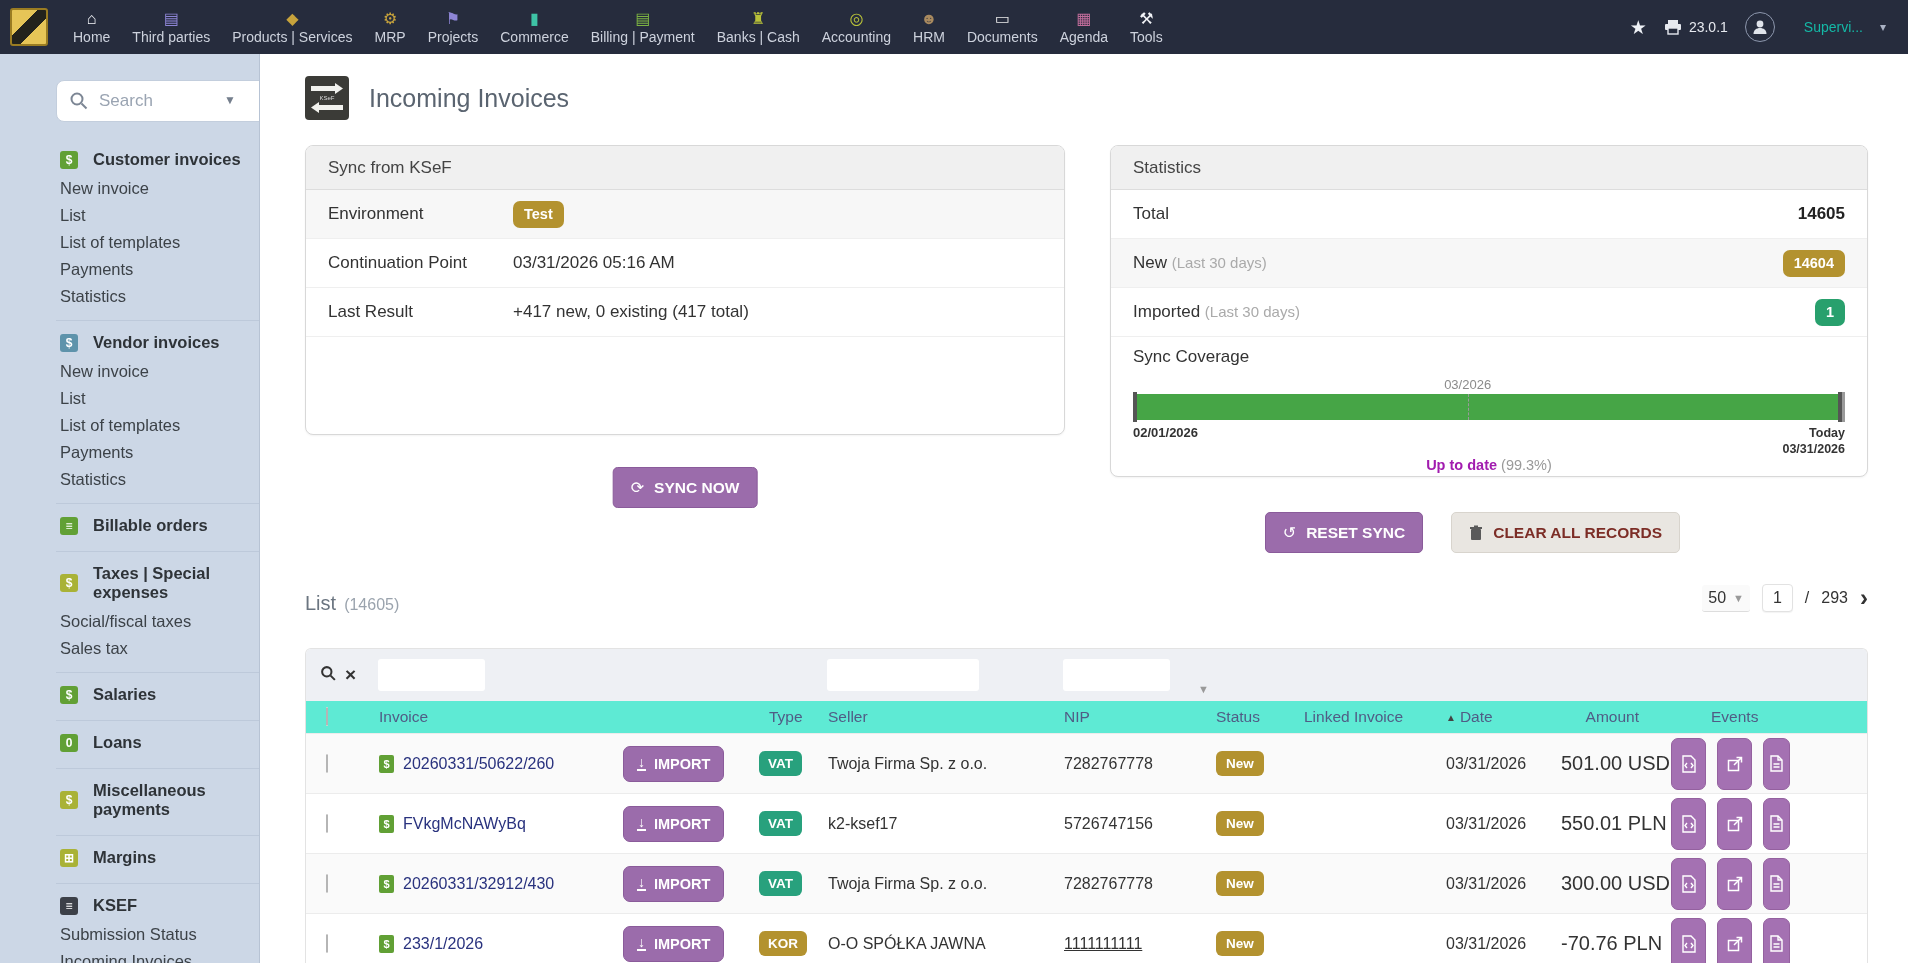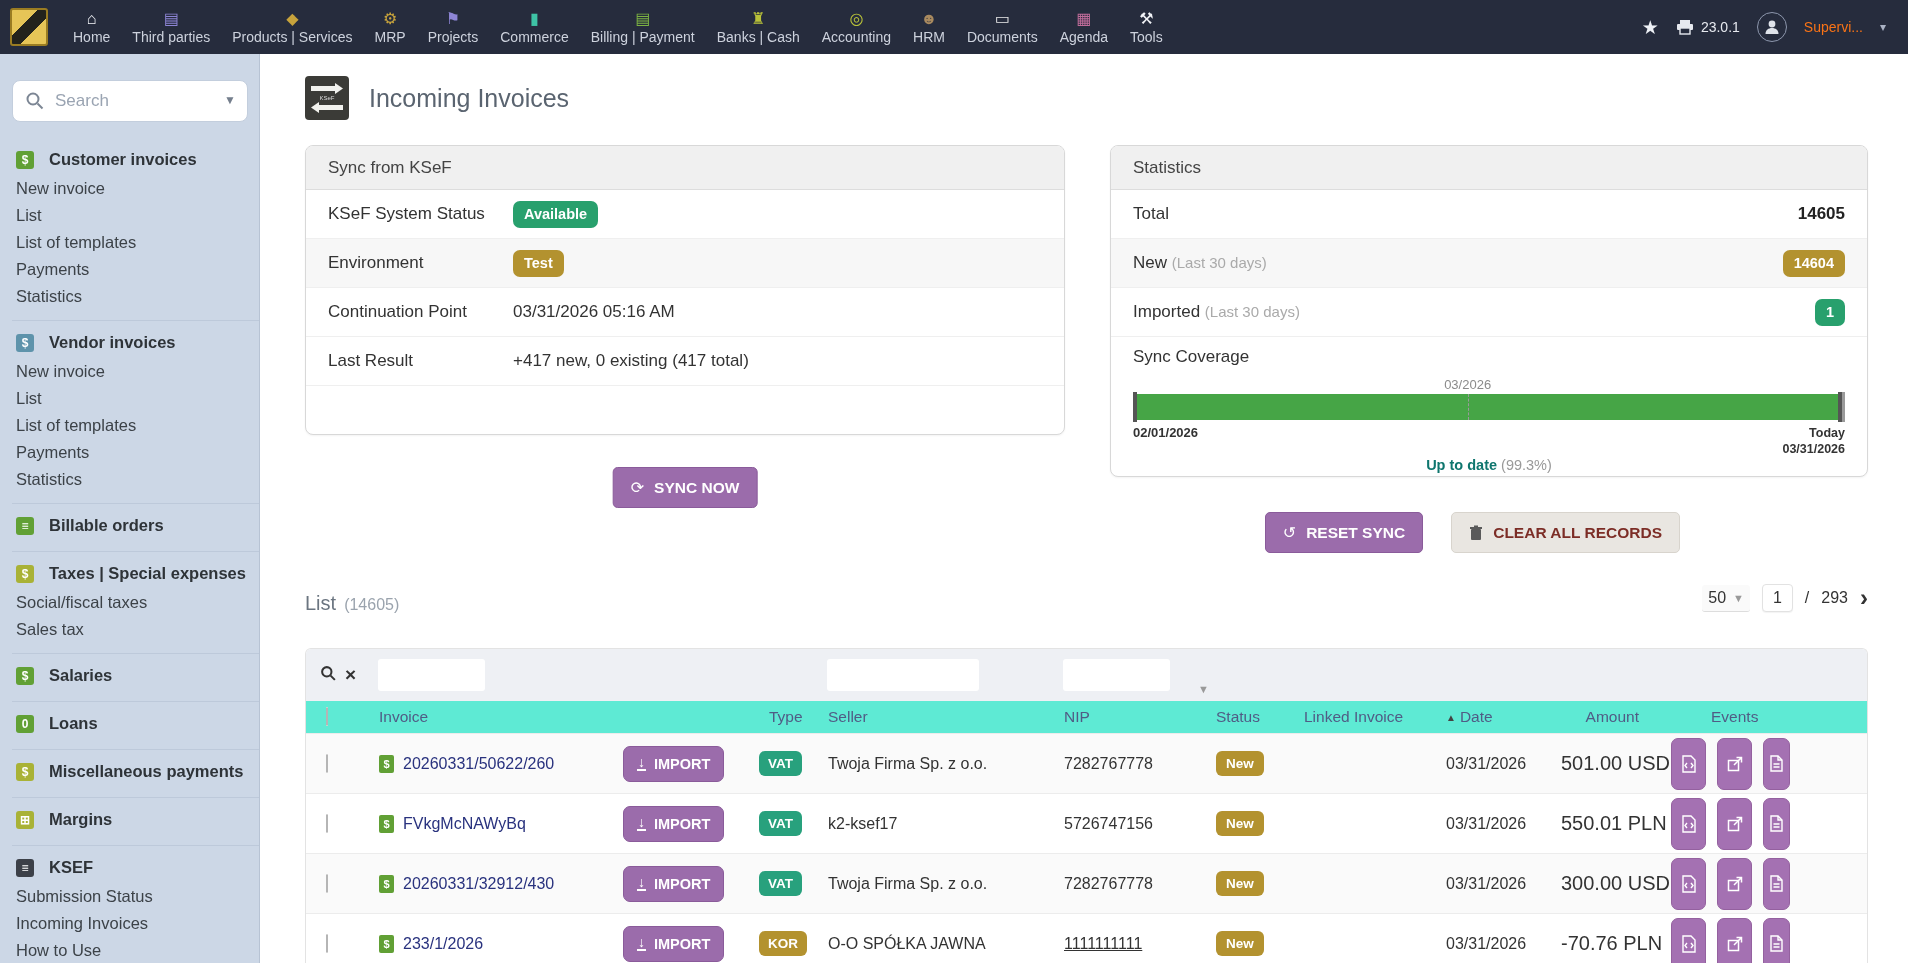--- a/index.html
+++ b/index.html
@@ -18,26 +18,26 @@
   .menu { display:flex; height:54px; }
   .menu-item { display:flex; flex-direction:column; align-items:center; justify-content:center;
     padding:0 11px; cursor:pointer; }
   .mi-icon { font-size:16px; line-height:18px; height:19px; }
   .mi-label { font-size:14px; color:#cdd2dd; line-height:16px; white-space:nowrap; }
   .topbar-right { margin-left:auto; display:flex; align-items:center; gap:17px; padding-right:22px; }
   .star { color:#eef1f6; font-size:19px; }
   .version-wrap { display:flex; align-items:center; gap:7px; color:#e6e9ef; font-size:14px; }
   .avatar { width:30px; height:30px; border-radius:50%; border:1px solid #8d97ad;
     display:flex; align-items:center; justify-content:center; }
-  .user-label { color:#f97316; font-size:14px; }
+  .user-label { color:#14b8a6; font-size:14px;margin-left:12px; }
   .user-caret { color:#aab2c4; font-size:12px; }
 
   
   .sidebar { position:absolute; top:54px; left:0; width:260px; bottom:0;
-    background:#ccd7e6; border-right:1px solid #b7c3d4; overflow:hidden; }
+    background:#ccd7e6; border-right:1px solid #b7c3d4; overflow:hidden;padding-left:44px; }
   .search-wrap { margin:26px 12px 0; position:relative; }
   .search-input { width:236px; height:42px; border:1px solid #c3cedd; border-radius:8px;
     padding:0 32px 0 42px; font-size:17px; color:#444; background:#fff; outline:none;
     font-family:"Liberation Sans", sans-serif; }
   .search-input::placeholder { color:#9aa4b2; }
   .search-mag { position:absolute; left:13px; top:11px; }
   .search-caret { position:absolute; right:11px; top:13px; color:#74something; color:#747e8c; font-size:12px; }
   .side-sec-head { display:flex; align-items:center; gap:15px; padding:6px 0 6px 16px;
     font-weight:bold; font-size:16.5px; color:#2e3338; margin-top:2px; cursor:pointer; }
   .first-sec { margin-top:22px; }
@@ -72,21 +72,21 @@
   .cov-chart { position:relative; margin:0 22px; height:96px; }
   .cov-tick-label { position:absolute; top:0; transform:translateX(-50%); font-size:13px; color:#8b8b8b; }
   .cov-track { position:absolute; top:17px; left:0; right:0; height:26px; background:#fdfdfd; }
   .cov-fill { position:absolute; left:0; top:0; height:26px; background:#46a546; }
   .cov-cap { position:absolute; top:-2px; width:4px; height:30px; background:#555; }
   .cov-cap-end { position:absolute; top:-2px; right:0; width:3px; height:30px; background:#9a9a9a; }
   .cov-dash { position:absolute; top:17px; height:26px; border-left:1px dashed #9a9a9a; }
   .cov-start { position:absolute; left:0; top:48px; font-size:13px; font-weight:bold; color:#333; }
   .cov-end { position:absolute; right:0; top:48px; font-size:12.5px; font-weight:bold; color:#333; text-align:right; line-height:16px; }
   .cov-status { position:absolute; left:0; right:0; top:80px; text-align:center; font-size:14.5px; }
-  .cov-status .ok { color:#0f766e; font-weight:bold; }
+  .cov-status .ok { color:#a21caf; font-weight:bold; }
   .cov-status .pct { color:#999; }
 
   .btn { display:inline-flex; align-items:center; gap:10px; border-radius:5px;
     font-weight:bold; font-size:15.5px; cursor:pointer; border:1px solid transparent;
     padding:10px 17px; white-space:nowrap; font-family:"Liberation Sans", sans-serif; }
   .btn-purple { background:#9b6cab; border-color:#8a5b9a; color:#fff; }
   .btn-grey { background:#e9e6e1; border-color:#d8d4cd; color:#7c2d26; }
   .btn .bicon { font-weight:normal; font-size:16px; }
   .sync-now { position:absolute; left:425px; top:413px; transform:translateX(-50%); }
   .actions-row { position:absolute; left:45px; top:458px; width:1563px;
@@ -384,25 +384,20 @@
       <path d="M6 10h24v-3l8 5.5-8 5.5v-3H6z" fill="#f2f2ee"></path>
       <path d="M38 34H14v3l-8-5.5 8-5.5v3h24z" fill="#f2f2ee"></path>
       <text x="22" y="24" font-size="6" fill="#ddd" text-anchor="middle" font-family="Liberation Sans, sans-serif">KSeF</text>
     </svg>
     <span class="page-title">Incoming Invoices</span>
   </div>
 
   <div class="panel panel-sync">
     <div class="panel-head">Sync from KSeF</div>
     <div id="sync-rows">
-  <div class="prow">
-    <span class="plabel"><span class="plabel-main">KSeF System Status</span> </span>
-
-    <span class="badge" style="background: rgb(40, 160, 109);">Available</span>
-  </div>
 
   <div class="prow shade">
     <span class="plabel"><span class="plabel-main">Environment</span> </span>
 
     <span class="badge" style="background: rgb(179, 146, 47);">Test</span>
   </div>
 
   <div class="prow">
     <span class="plabel"><span class="plabel-main">Continuation Point</span> </span>
     <span class="pvalue">03/31/2026 05:16 AM</span>

